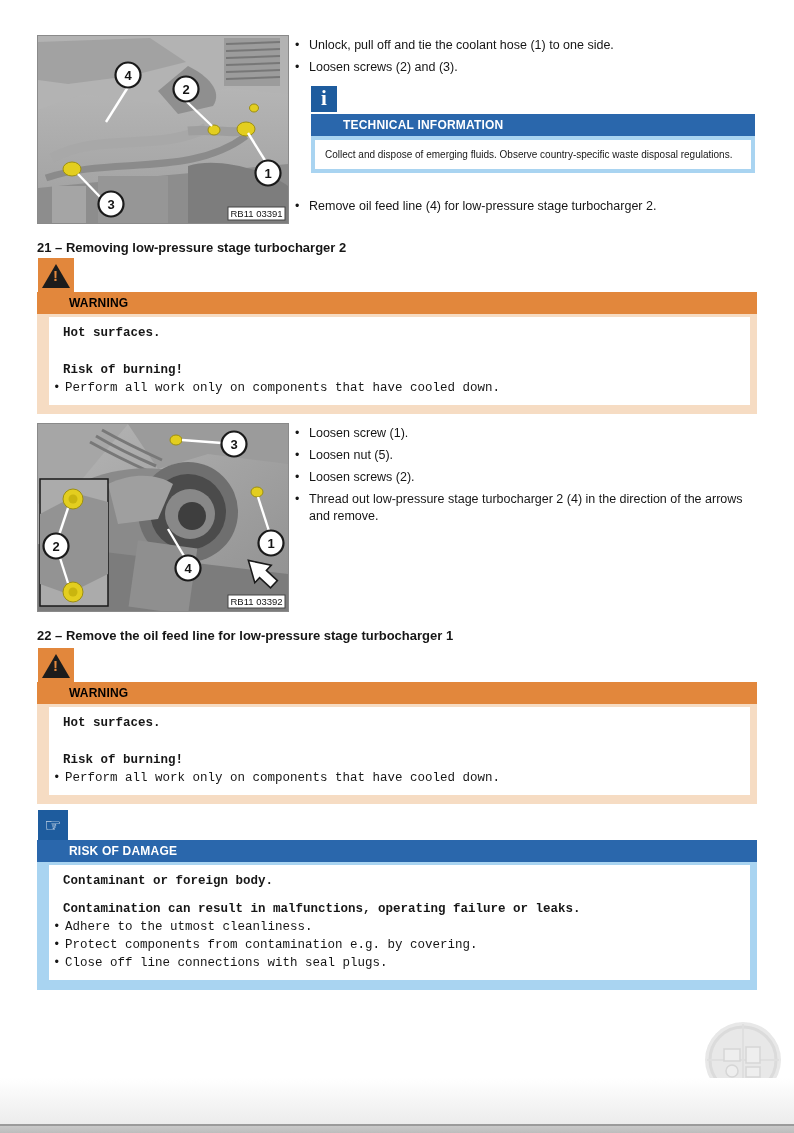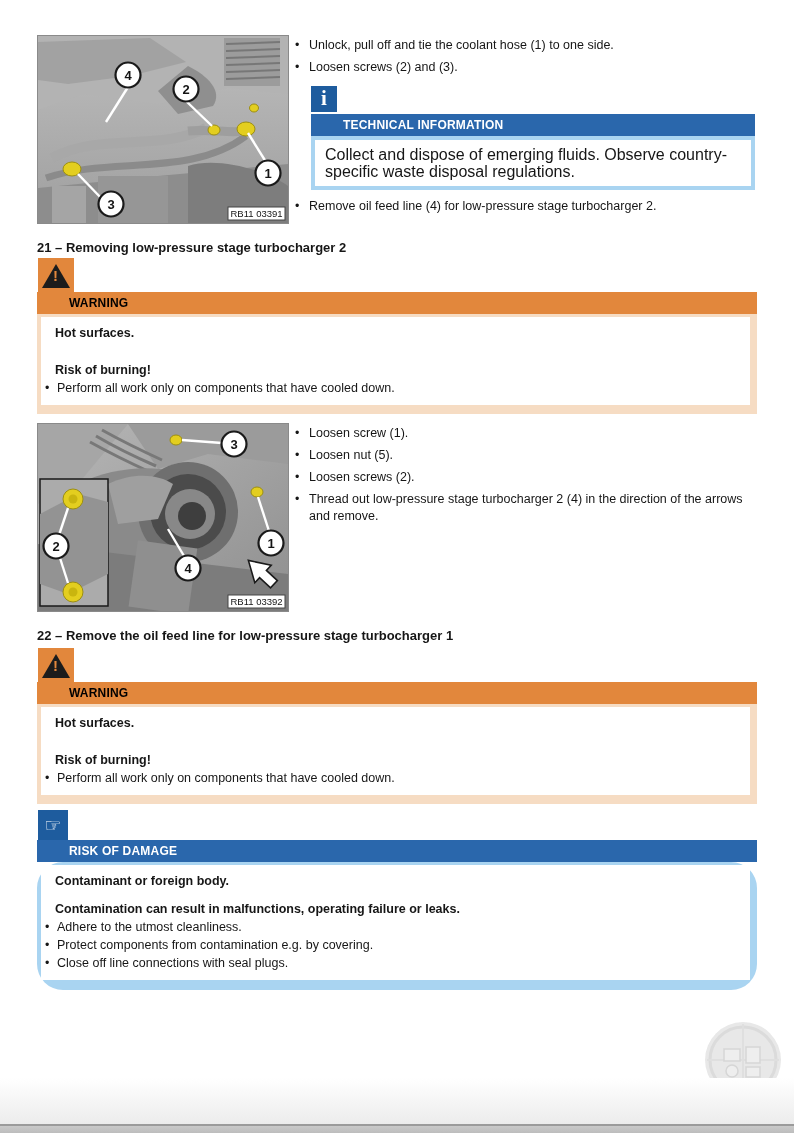--- a/index.html
+++ b/index.html
@@ -5,41 +5,41 @@
   html,body{margin:0;padding:0;background:#ffffff;}
   .page{
     position:relative;
     width:794px;height:1133px;
     background:#ffffff;
     font-family:"Liberation Sans","DejaVu Sans",sans-serif;
     color:#161616;
     overflow:hidden;
   }
   .abs{position:absolute;}
-  .body-text{font-size:16px;line-height:17px;}
+  .body-text{font-size:10px;line-height:17px;}
   .h-step{font-size:13px;font-weight:bold;line-height:16px;}
   
   .brow{display:flex;align-items:flex-start;margin-bottom:5px;}
   .b-dot{width:14px;flex:0 0 14px;font-size:12.5px;line-height:17px;}
   .b-text{font-size:12.5px;line-height:17px;}
   
   .figure{border:1px solid #8a8a8a;background:#c4c4c4;}
   .figure svg{display:block;}
   
   .notice{width:720px;}
   .n-icon{display:flex;align-items:center;justify-content:center;}
   .n-icon-warn{width:36px;height:34px;background:#E2873C;margin-left:1px;}
   .n-icon-blue{width:30px;height:30px;background:#1E5C9E;margin-left:1px;color:#fff;}
   .n-bar{height:22px;display:flex;align-items:center;padding-left:32px;
          font-size:12px;font-weight:bold;letter-spacing:.2px;}
   .n-bar-orange{background:#E2873C;color:#000000;}
   .n-bar-blue{background:#2A67AC;color:#ffffff;}
-  .n-frame{padding:3px 7px 9px 4px;}
+  .n-frame{padding:3px 7px 9px 12px;font-family:Liberation Mono, monospace;}
   .n-frame-orange{background:#F6DCC3;}
-  .n-frame-blue{background:#A9D4F1;border-radius:26px;}
+  .n-frame-blue{background:#A9D4F1;}
   .n-inner{background:#ffffff;padding:8px 12px 8px 14px;}
   .n-bold{font-size:12.5px;font-weight:bold;line-height:17px;}
   .n-spacer{height:20px;}
   .n-spacer-sm{height:11px;}
   .n-brow{display:flex;align-items:flex-start;margin:1px 0 0 -10px;}
   .n-brow .b-dot{width:12px;flex:0 0 12px;}
   
   .tech{width:444px;}
   .tech .n-icon-ti{width:26px;height:26px;background:#1E5C9E;display:flex;
         align-items:center;justify-content:center;}

